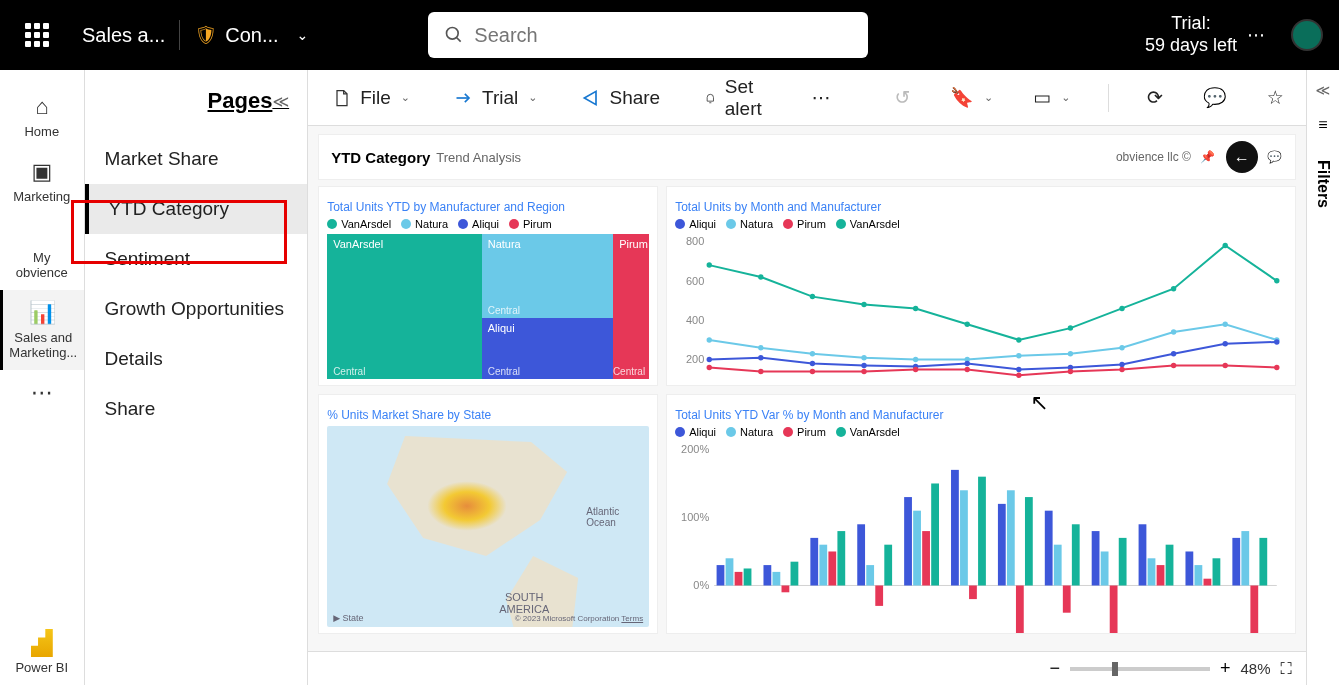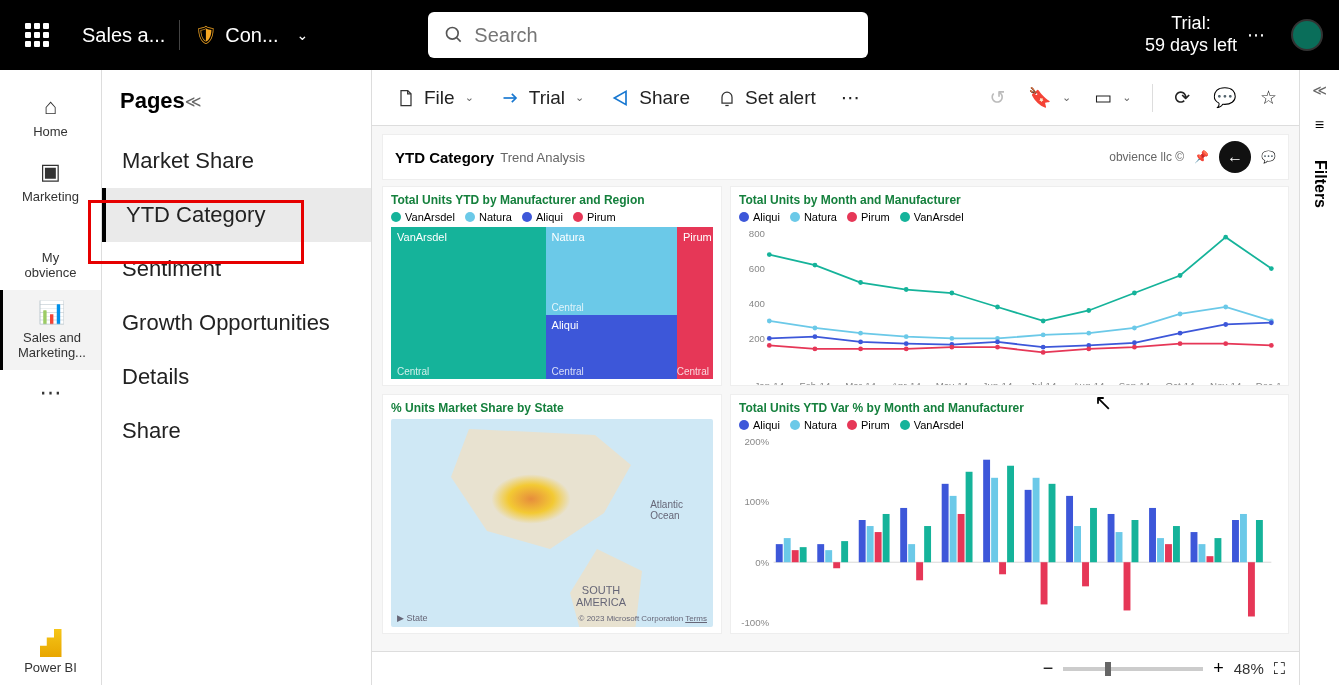--- a/index.html
+++ b/index.html
@@ -27,46 +27,46 @@
 .layout { display: flex; height: 615px; }
 .rail { width: 102px; background: #fff; border-right: 1px solid #ddd; display: flex; flex-direction: column; align-items: center; padding-top: 14px; }
 .rail-item { width: 100%; text-align: center; padding: 10px 2px; font-size: 13px; color: #333; cursor: pointer; }
 .rail-item.active { border-left: 3px solid #000; background: #f3f3f3; }
 .rail-icon { font-size: 22px; display: block; margin-bottom: 4px; }
 .rail-spacer { height: 26px; }
 .pbi-icon { width: 22px; height: 28px; background: linear-gradient(#f5c518, #e8a600); display: inline-block; clip-path: polygon(0 60%, 33% 60%, 33% 30%, 66% 30%, 66% 0, 100% 0, 100% 100%, 0 100%); }
 
 
 .pages { width: 270px; border-right: 1px solid #ddd; padding: 18px 0 0 0; position: relative; }
-.pages-hdr { display: flex; align-items: center; justify-content: flex-start; padding: 0 18px 20px 18px; }
+.pages-hdr { display: flex; align-items: center; justify-content: flex-end; padding: 0 18px 20px 18px; text-decoration: underline; }
 .pages-hdr h2 { font-size: 22px; font-weight: 600; }
 .collapse-btn { font-size: 16px; color: #666; cursor: pointer; }
-.page-item { padding: 14px 20px; font-size: 22px; color: #222; cursor: pointer; }
+.page-item { padding: 14px 20px; font-size: 19px; color: #222; cursor: pointer; }
 .page-item.selected { background: #eaeaea; border-left: 4px solid #000; font-weight: 500; }
 .page-highlight { position: absolute; border: 3px solid #e60000; top: 130px; left: -14px; width: 216px; height: 64px; pointer-events: none; }
 
 
 .report { flex: 1; display: flex; flex-direction: column; position: relative; }
-.cmdbar { height: 56px; border-bottom: 1px solid #ddd; display: flex; align-items: center; padding: 0 14px; gap: 7px; }
+.cmdbar { height: 56px; border-bottom: 1px solid #ddd; display: flex; align-items: center; padding: 0 14px; gap: 24px; }
 .cmd { display: flex; align-items: center; gap: 8px; padding: 6px 10px; font-size: 19px; color: #222; cursor: pointer; border-radius: 4px; }
 .cmd svg, .cmd .i { width: 20px; height: 20px; }
 .cmd-sep { width:1px; height:28px; background:#ddd; margin:0 6px; }
 .cmd.icon-only { padding: 6px 8px; }
 .small-chev { font-size: 11px; color: #666; margin-left: 2px; }
 
 .canvas-wrap { flex: 1; background: #f7f7f7; padding: 8px 10px; overflow: hidden; position: relative; }
 .report-title-bar { background: #fff; padding: 6px 12px; display: flex; align-items: center; border: 1px solid #eee; }
 .report-title-bar .t1 { font-weight: 700; font-size: 15px; margin-right: 6px; }
 .report-title-bar .t2 { font-size: 13px; color: #666; }
 .rtb-right { margin-left: auto; display: flex; align-items: center; gap: 10px; font-size: 12px; color: #666; }
 .rtb-arrow { width: 32px; height: 32px; border-radius: 50%; background: #111; color: #fff; display: flex; align-items: center; justify-content: center; font-size: 16px; }
 
 .viz-grid { display: grid; grid-template-columns: 340px 1fr; grid-template-rows: 200px 240px; gap: 8px; margin-top: 6px; }
 .viz { background: #fff; border: 1px solid #eee; padding: 6px 8px; display: flex; flex-direction: column; overflow: hidden; }
-.viz-title { font-size: 12px; font-weight: 700; color: #15803d; margin-bottom: 4px; }
+.viz-title { font-size: 12px; font-weight: 400; color: #3b82f6; margin-bottom: 4px; margin-top: 7px; }
 .legend { display: flex; gap: 10px; font-size: 11px; margin-bottom: 4px; flex-wrap: wrap; }
 .legend span { display: flex; align-items: center; gap: 4px; }
 .swatch { width: 10px; height: 10px; border-radius: 50%; display: inline-block; }
 
 
 .treemap { flex: 1; display: flex; position: relative; }
 .tm-a { background: #15b39a; flex: 0 0 48%; position: relative; }
 .tm-right { flex: 1; display: flex; }
 .tm-col { flex: 1; display: flex; flex-direction: column; }
 .tm-b { background: #6bc9e8; flex: 1; position: relative; }
@@ -400,21 +400,21 @@
         </div>
 
         <div class="viz">
           <div class="viz-title">% Units Market Share by State</div>
           <div class="mapviz">
             <div class="map-land na"></div>
             <div class="map-land sa"></div>
             <div class="heat"></div>
             <div class="map-txt" style="top:80px; right:30px; white-space:pre">Atlantic
 Ocean</div>
-            <div class="map-txt" style="top:165px; left:185px; white-space:pre; text-align:center; font-size:11px">SOUTH
+            <div class="map-txt" style="top:165px; left:172px; white-space:pre; text-align:center; font-size:11px">SOUTH
 AMERICA</div>
             <div class="map-txt" style="bottom:4px; left:6px; font-size:9px">▶ <span>State</span></div>
             <div class="map-txt" style="bottom:4px; right:6px; font-size:8px"><span>© 2023 Microsoft Corporation</span> <u>Terms</u></div>
           </div>
         </div>
 
         <div class="viz">
           <div class="viz-title">Total Units YTD Var % by Month and Manufacturer</div>
           <div class="legend">
             <span>

